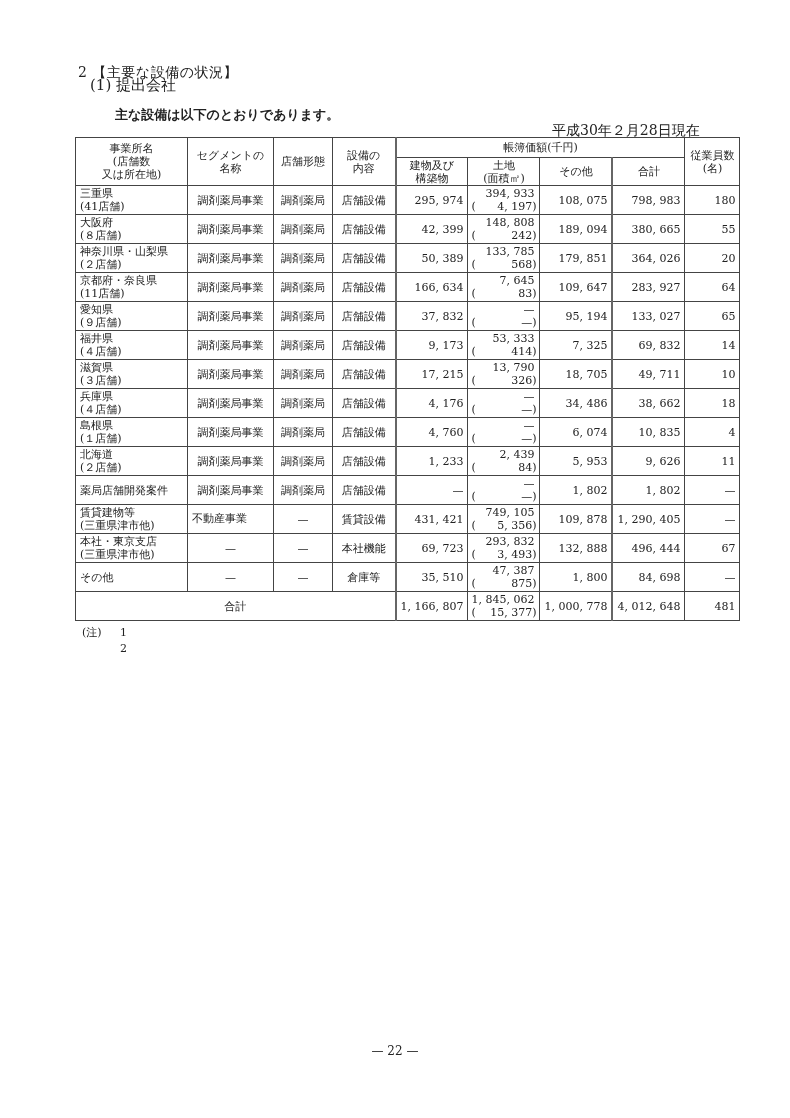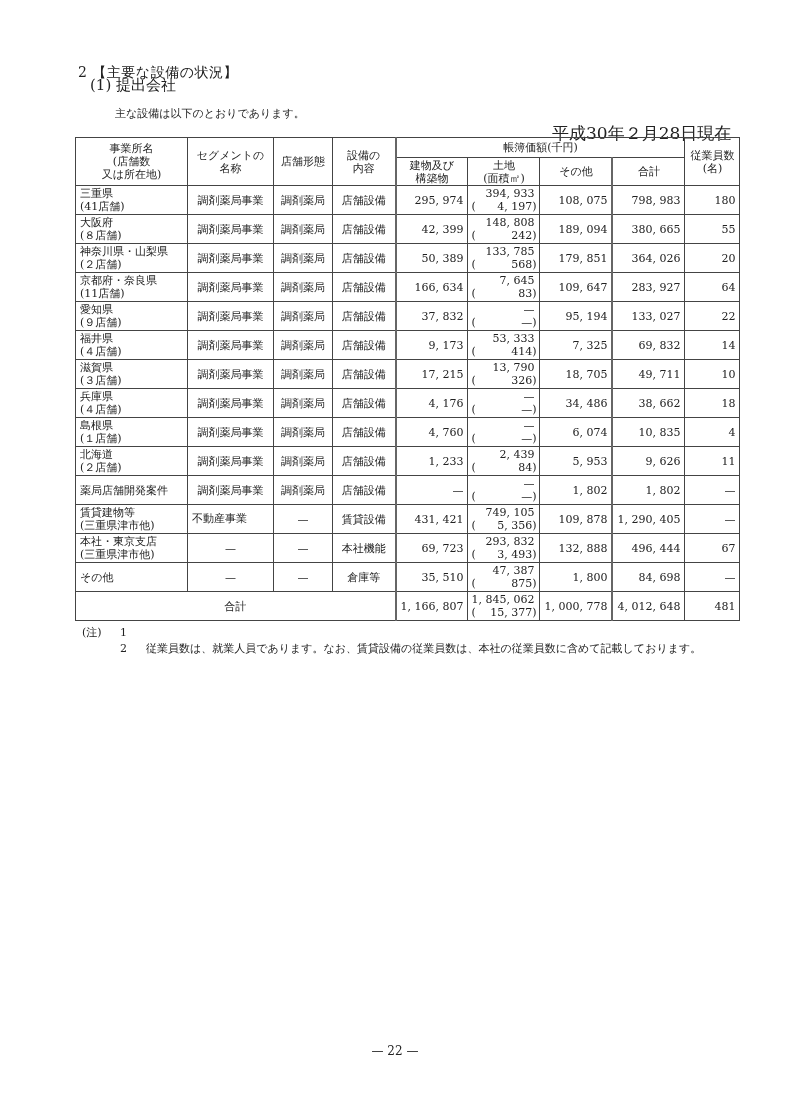--- a/index.html
+++ b/index.html
@@ -1,21 +1,21 @@
 <!DOCTYPE html>
 <html><head>
 <meta charset="utf-8">
 <style>
   html, body { margin:0; padding:0; background:#ffffff; }
   body { width:790px; height:1118px; position:relative; font-family:"DejaVu Serif","Liberation Serif",serif; color:#222; overflow:hidden; }
   .abs { position:absolute; }
   .sec-title { left:78px; top:64px; font-size:14px; letter-spacing:0.5px; }
   .sub-title { left:90px; top:76px; font-size:15px; }
-  .intro { left:115px; top:106px; font-size:11px; }
-  .asof { left:552px; top:122px; font-size:17px; }
+  .intro { left:115px; top:106px; font-size:13px;font-weight:bold; }
+  .asof { left:552px; top:122px; font-size:14px; }
   table.main { position:absolute; left:75px; top:137px; border-collapse:collapse; font-size:11px; table-layout:fixed; }
   table.main td, table.main th { border:1px solid #444; padding:0 4px; font-weight:normal; line-height:13px; }
   table.main th { text-align:center; vertical-align:middle; }
   .name { text-align:left; vertical-align:middle;margin-left:44px; }
   .ctr { text-align:center; vertical-align:middle; }
   .num { text-align:right; vertical-align:middle; white-space:nowrap; }
   .land { text-align:right; vertical-align:middle; white-space:nowrap; position:relative; padding:0 3px !important; }
   .land .l1 { display:block; text-align:right; padding-right:2px; }
   .land .l2 { display:flex; justify-content:space-between; }
   .thickL { border-left:2px solid #666 !important;margin-left:24px; }
@@ -163,21 +163,21 @@
         <td class="num thickL">37, 832</td>
         <td class="land">
           <span class="l1">—</span>
           <span class="l2">
             <span>(</span>
             <span>—)</span>
           </span>
         </td>
         <td class="num">95, 194</td>
         <td class="num thickL">133, 027</td>
-        <td class="num">22</td>
+        <td class="num">65</td>
       </tr>
       <tr class="body">
         <td class="name">
           <div>福井県</div>
           <div>(４店舗)</div>
         </td>
         <td class="ctr">調剤薬局事業</td>
         <td class="ctr">調剤薬局</td>
         <td class="ctr">店舗設備</td>
         <td class="num thickL">9, 173</td>
@@ -372,17 +372,16 @@
 </table>
 
 <div class="abs notes">
   <div class="note-row">
     <span class="note-lbl">(注)</span>
     <span class="note-num">1</span>
   </div>
   <div class="note-row">
     <span class="note-lbl"></span>
     <span class="note-num">2</span>
-    <span class="note-txt">従業員数は、就業人員であります。なお、賃貸設備の従業員数は、本社の従業員数に含めて記載しております。</span>
   </div>
 </div>
 
 <div class="abs page-num">— 22 —</div>
 
 </body></html>

